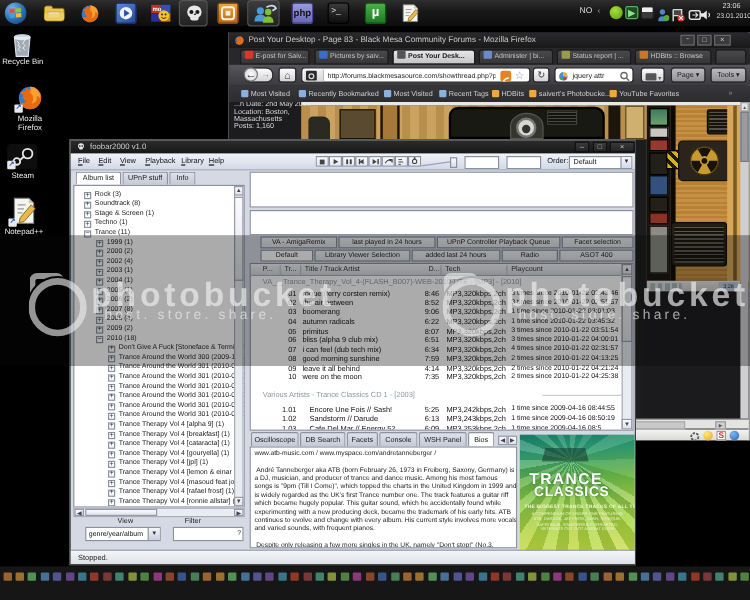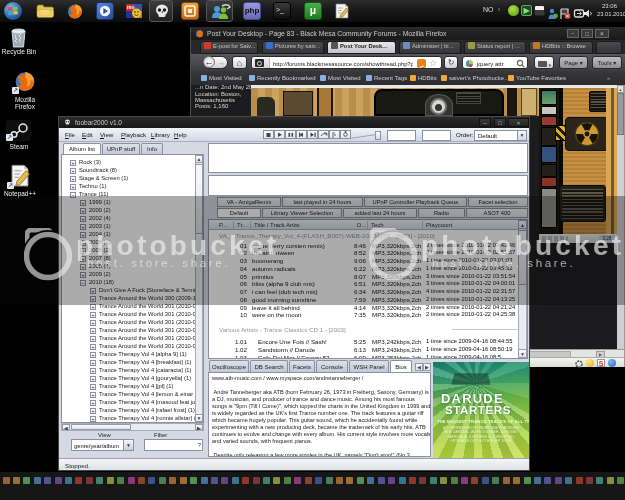--- a/index.html
+++ b/index.html
@@ -506,22 +506,22 @@
   <div class="sbtn" style="left:364px;top:246px;width:8px;height:8px;line-height:7px;">▶</div>
 
   <div class="panel" style="left:149px;top:255px;width:223px;height:85px;overflow:hidden;">
     <div style="position:absolute;left:3px;top:2px;width:219px;font-size:5.6px;line-height:7.0px;color:#222;">www.atb-music.com / www.myspace.com/andretanneberger /<br><br>&nbsp;André Tanneberger aka ATB (born February 26, 1973 in Freiberg, Saxony, Germany) is a DJ, musician, and producer of trance and dance music. Among his most famous songs is "9pm (Till I Come)", which topped the charts in the United Kingdom in 1999 and is widely regarded as the UK's first Trance number one. The track features a guitar riff which became hugely popular. This guitar sound, which he accidentally found while experimenting with a new producing deck, became the trademark of his early hits. ATB continues to evolve and change with every album. His current style involves more vocals and varied sounds, with frequent pianos.<br><br>&nbsp;Despite only releasing a few more singles in the UK, namely "Don't stop!" (No.3, 300,000 copies sold) and "Killer" (No.4, 200,000 copies sold), he still regularly</div>
   </div>
 
   <div class="abs" id="art" style="left:374px;top:245px;width:96px;height:98px;overflow:hidden;">
       <div class="abs" style="left:0;top:0;width:96px;height:98px;background:linear-gradient(175deg,#17806a 0%,#2f9a72 16%,#66b244 38%,#96c83e 58%,#b2d238 78%,#c8da3c 100%);"></div>
       <div class="abs" style="left:0;top:0;width:96px;height:98px;background:conic-gradient(from 120deg at 45% 22%,rgba(255,255,255,0.25) 0 6deg,rgba(10,70,60,0.18) 6deg 13deg,rgba(200,255,200,0.3) 13deg 19deg,rgba(10,80,60,0.15) 19deg 27deg,rgba(255,255,255,0.25) 27deg 33deg,rgba(10,70,60,0.18) 33deg 40deg,rgba(220,255,220,0.3) 40deg 47deg,rgba(10,80,60,0.15) 47deg 55deg,rgba(255,255,255,0.2) 55deg 62deg,rgba(10,70,60,0.15) 62deg 70deg,rgba(230,255,230,0.25) 70deg 78deg,rgba(10,80,60,0.13) 78deg 87deg,rgba(255,255,255,0.2) 87deg 95deg,rgba(10,70,60,0.15) 95deg 104deg,rgba(220,255,220,0.25) 104deg 112deg,rgba(10,80,60,0.13) 112deg 121deg,rgba(255,255,255,0.18) 121deg 130deg,rgba(10,70,60,0.13) 130deg 140deg,rgba(230,255,230,0.22) 140deg 150deg,rgba(10,80,60,0.11) 150deg 161deg,rgba(255,255,255,0.18) 161deg 172deg,rgba(10,70,60,0.11) 172deg 184deg,rgba(220,255,220,0.2) 184deg 196deg,rgba(10,80,60,0.09) 196deg 209deg,rgba(255,255,255,0.15) 209deg 222deg,rgba(10,70,60,0.09) 222deg 236deg,rgba(230,255,230,0.18) 236deg 250deg,rgba(10,80,60,0.08) 250deg 265deg,rgba(255,255,255,0.12) 265deg 280deg,rgba(10,70,60,0.08) 280deg 296deg,rgba(220,255,220,0.15) 296deg 312deg,rgba(10,80,60,0.06) 312deg 329deg,rgba(255,255,255,0.1) 329deg 346deg,rgba(10,70,60,0.06) 346deg 360deg);"></div>
       <div class="abs" style="left:20px;top:10px;width:36px;height:13px;background:rgba(12,45,35,0.5);transform:perspective(40px) rotateX(30deg);"></div>
-      <div class="abs" style="left:8px;top:29px;font-size:13px;font-weight:bold;color:#fff;letter-spacing:1.2px;text-shadow:0 0 2px rgba(0,60,40,0.5);white-space:nowrap;">DARUDE</div>
-      <div class="abs" style="left:12px;top:42px;font-size:11.5px;font-weight:bold;color:#fff;letter-spacing:0.6px;text-shadow:0 0 2px rgba(0,60,40,0.5);white-space:nowrap;">STARTERS</div>
+      <div class="abs" style="left:8px;top:29px;font-size:13px;font-weight:bold;color:#fff;letter-spacing:1.2px;text-shadow:0 0 2px rgba(0,60,40,0.5);white-space:nowrap;">TRANCE</div>
+      <div class="abs" style="left:12px;top:42px;font-size:11.5px;font-weight:bold;color:#fff;letter-spacing:0.6px;text-shadow:0 0 2px rgba(0,60,40,0.5);white-space:nowrap;">CLASSICS</div>
       <div class="abs" style="left:4px;top:57px;width:88px;font-size:4.1px;font-weight:bold;color:#eef6d8;letter-spacing:0.2px;text-align:center;white-space:nowrap;">THE BIGGEST TRANCE TRACKS OF ALL TIME</div>
       <div class="abs" style="left:8px;top:64px;width:80px;font-size:3.5px;color:#e8f2cc;text-align:center;line-height:4.4px;">A COMPENDIUM OF UNDER ONE FEATURING ATB, DARUDE, JAY FROG, SASH, SONIQUE, SAFRI BAJE, STARTERS &amp; CORRUPTED, VETERANS OUT GOT A NIGHT DUDE</div>
     </div>
 
   <div class="abs" style="left:0px;top:341px;width:470px;height:12px;background:linear-gradient(#f4f5f7,#dde1e8);border-top:1px solid #9aa0ac;">
     <div style="position:absolute;left:6px;top:2.5px;font-size:6.2px;color:#222;">Stopped.</div>
   </div>
 </div>
 
 <div class="abs" id="taskbar">

